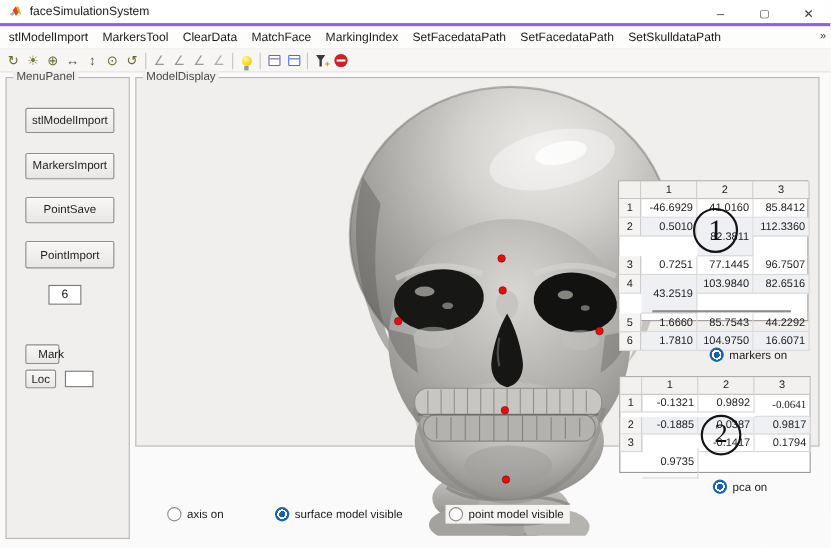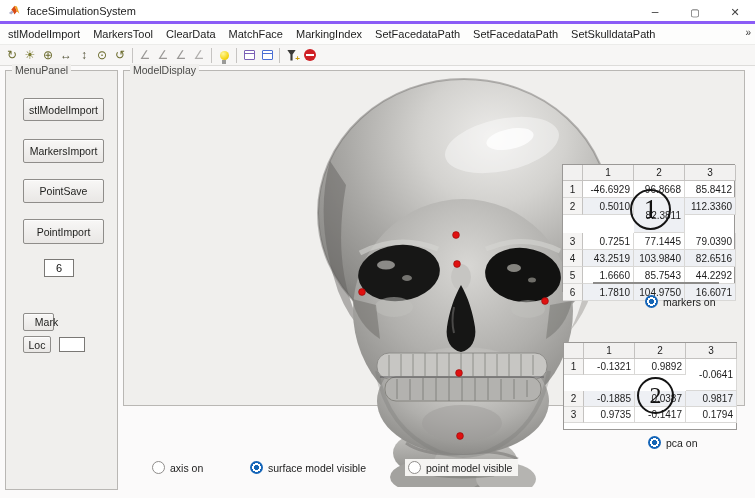--- a/index.html
+++ b/index.html
@@ -276,32 +276,32 @@
   </div>
 
   <div class="uitable" id="markers-table" style="left:562px; top:98px; width:173px; height:128px;">
       <div class="ut-grid" style="grid-template-columns: 20px 51px 51px 51px;">
         <div class="ut-cell ut-head" style="height: 16px;"></div>
         <div class="ut-cell ut-head" style="height: 16px;">1</div>
         <div class="ut-cell ut-head" style="height: 16px;">2</div>
         <div class="ut-cell ut-head" style="height: 16px;">3</div>
         <div class="ut-cell ut-rowhead" style="height: 17px;">1</div>
         <div class="ut-cell ut-data" style="height: 17px;">-46.6929</div>
-        <div class="ut-cell ut-data" style="height: 17px;">96.8668</div>
+        <div class="ut-cell ut-data" style="height: 17px;">41.0160</div>
         <div class="ut-cell ut-data" style="height: 17px;">85.8412</div>
         <div class="ut-cell ut-rowhead " style="height: 17px;">2</div>
         <div class="ut-cell ut-data ut-row-alt" style="height: 17px;">0.5010</div>
         <div class="ut-cell ut-data ut-row-alt" style="height: 35px;">82.3811</div>
         <div class="ut-cell ut-data ut-row-alt" style="height: 17px;">112.3360</div>
         <div class="ut-cell ut-rowhead" style="height: 17px;">3</div>
         <div class="ut-cell ut-data" style="height: 17px;">0.7251</div>
         <div class="ut-cell ut-data" style="height: 17px;">77.1445</div>
-        <div class="ut-cell ut-data" style="height: 17px;">79.0390</div>
+        <div class="ut-cell ut-data" style="height: 17px;">96.7507</div>
         <div class="ut-cell ut-rowhead " style="height: 17px;">4</div>
-        <div class="ut-cell ut-data ut-row-alt" style="height: 17px;">43.2519</div>
+        <div class="ut-cell ut-data ut-row-alt" style="height: 35px;">43.2519</div>
         <div class="ut-cell ut-data ut-row-alt" style="height: 17px;">103.9840</div>
         <div class="ut-cell ut-data ut-row-alt" style="height: 17px;">82.6516</div>
         <div class="ut-cell ut-rowhead" style="height: 17px;">5</div>
         <div class="ut-cell ut-data" style="height: 17px;">1.6660</div>
         <div class="ut-cell ut-data" style="height: 17px;">85.7543</div>
         <div class="ut-cell ut-data" style="height: 17px;">44.2292</div>
         <div class="ut-cell ut-rowhead " style="height: 17px;">6</div>
         <div class="ut-cell ut-data ut-row-alt" style="height: 17px;">1.7810</div>
         <div class="ut-cell ut-data ut-row-alt" style="height: 17px;">104.9750</div>
         <div class="ut-cell ut-data ut-row-alt" style="height: 17px;">16.6071</div>
@@ -311,36 +311,36 @@
 
   <div class="uitable" id="pca-table" style="left:563px; top:276px; width:174px; height:88px;">
       <div class="ut-grid" style="grid-template-columns: 20px 51px 51px 51px;">
         <div class="ut-cell ut-head" style="height: 16px;"></div>
         <div class="ut-cell ut-head" style="height: 16px;">1</div>
         <div class="ut-cell ut-head" style="height: 16px;">2</div>
         <div class="ut-cell ut-head" style="height: 16px;">3</div>
         <div class="ut-cell ut-rowhead" style="height: 16px;">1</div>
         <div class="ut-cell ut-data" style="height: 16px;">-0.1321</div>
         <div class="ut-cell ut-data" style="height: 16px;">0.9892</div>
-        <div class="ut-cell ut-data" style="height: 32px;">-0.0641</div>
+        <div class="ut-cell ut-data" style="height: 20px; font-family: Liberation Serif, serif;">-0.0641</div>
         <div class="ut-cell ut-rowhead " style="height: 16px;">2</div>
         <div class="ut-cell ut-data ut-row-alt" style="height: 16px;">-0.1885</div>
         <div class="ut-cell ut-data ut-row-alt" style="height: 16px;">0.0387</div>
         <div class="ut-cell ut-data ut-row-alt" style="height: 16px;">0.9817</div>
         <div class="ut-cell ut-rowhead" style="height: 16px;">3</div>
-        <div class="ut-cell ut-data" style="height: 16px;">0.9735</div>
+        <div class="ut-cell ut-data" style="height: 28px; margin-top: 12px;">0.9735</div>
         <div class="ut-cell ut-data" style="height: 16px;">-0.1417</div>
         <div class="ut-cell ut-data" style="height: 16px;">0.1794</div>
       </div>
     </div>
 
   <div class="circ-note" style="left:630px; top:123px; width:41px; height:41px; font-size:27px;">1</div>
   <div class="circ-note" style="left:637px; top:311px; width:37px; height:37px; font-size:24px;">2</div>
 
-  <div class="radio-row" style="left:645px; top:229px;align-items:center;">
+  <div class="radio-row" style="left:645px; top:250px;align-items:center;">
     <span class="radio-dot radio-on"></span>
     <span class="radio-label">markers on</span>
   </div>
   <div class="radio-row" style="left:648px; top:370px;">
     <span class="radio-dot radio-on"></span>
     <span class="radio-label">pca on</span>
   </div>
   <div class="radio-row" style="left:152px; top:395px;">
     <span class="radio-dot radio-off"></span>
     <span class="radio-label">axis on</span>

